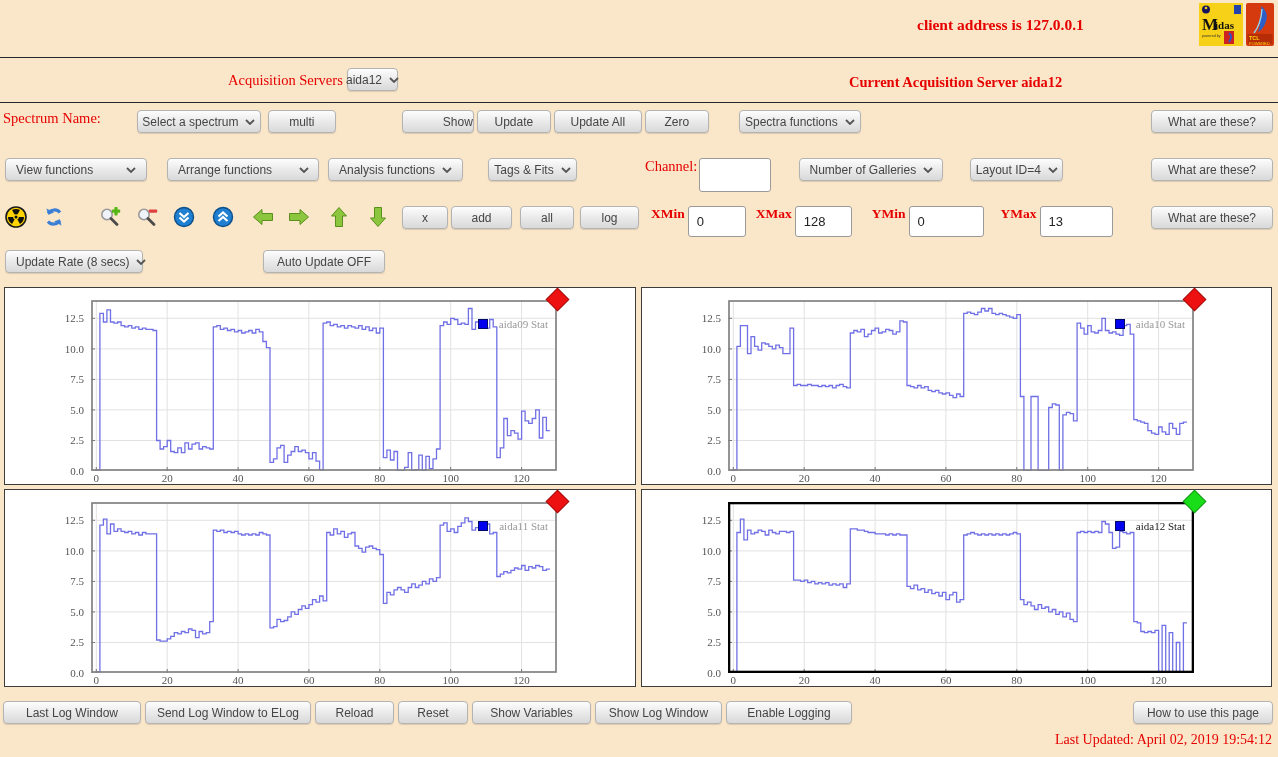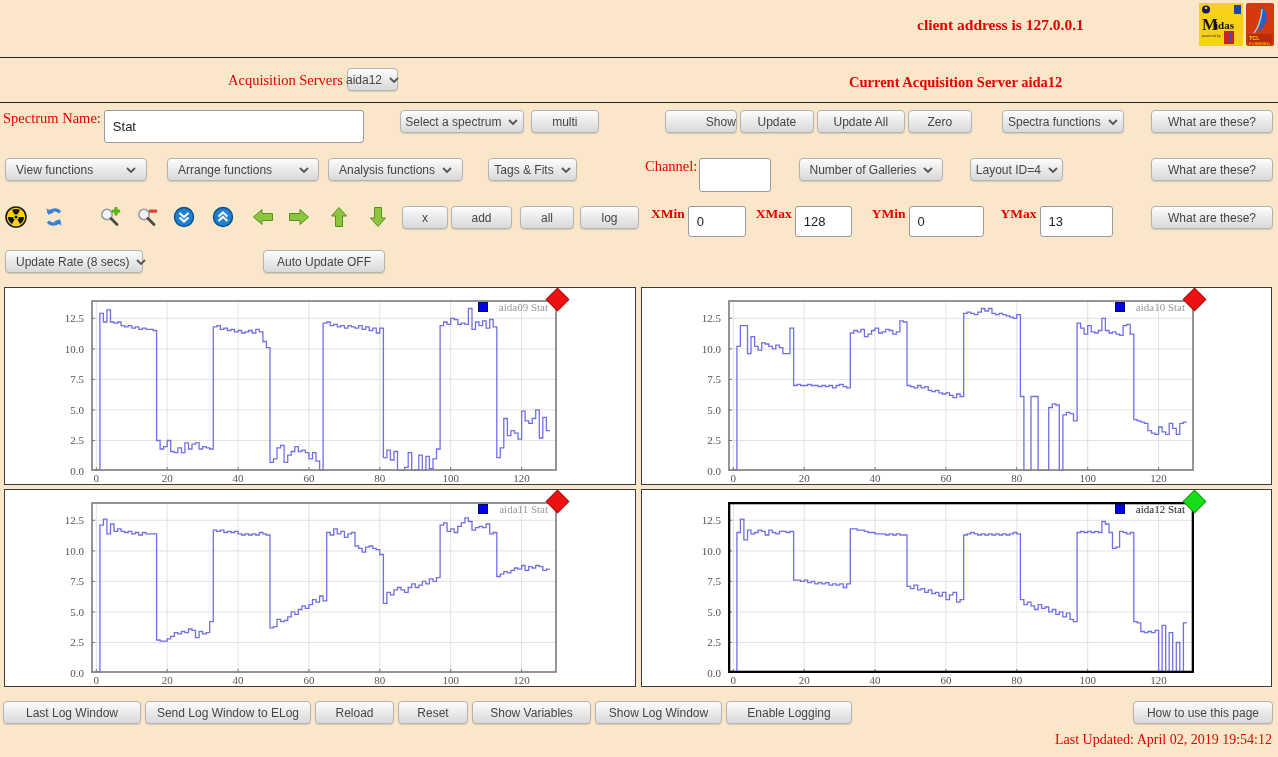--- a/index.html
+++ b/index.html
@@ -32,21 +32,21 @@
   #row3{top:110px;left:0;width:100%;height:44px;}
   #row4{top:158px;left:0;width:100%;height:44px;}
   #row5{top:206px;left:0;width:100%;height:40px;}
   #row6{top:250px;left:0;width:100%;height:30px;}
   .rlabel{font-size:14.5px;white-space:nowrap;}
   .xylabel{font-size:13.5px;font-weight:bold;white-space:nowrap;}
   
   #galleries{top:287px;left:4px;width:1270px;display:grid;grid-template-columns:632px 631px;column-gap:5px;row-gap:4px;position:absolute;}
   .panel{position:relative;height:198px;background:#fff;border:1px solid #3c3c3c;box-sizing:border-box;}
   .plotwrap{position:absolute;left:86px;top:12px;width:466px;height:171px;}
-  .legend{position:absolute;top:1px;right:9px;display:flex;align-items:center;gap:11px;
+  .legend{position:absolute;top:18px;right:9px;display:flex;align-items:center;gap:11px;
           font:11px "Liberation Serif",serif;color:#999;}
   .legend.sel{color:#1b1b1b;}
   .swatch{width:10px;height:10px;background:#0000ee;border:1px solid #000a66;box-sizing:border-box;}
   .diamond{position:absolute;top:-9px;right:-9px;width:15px;height:15px;transform:rotate(45deg);
            border:1px solid rgba(0,0,0,.3);}
   .ylabels{position:absolute;left:46px;top:0;width:36px;height:100%;}
   .ylabels span{position:absolute;right:3px;transform:translateY(-6px);font:11px "Liberation Serif",serif;color:#555;}
   .xlabels{position:absolute;left:0;top:184px;width:100%;height:13px;}
   .xlabels span{position:absolute;transform:translateX(-50%);font:11px "Liberation Serif",serif;color:#555;}
   
@@ -95,21 +95,20 @@
           <path d="M1 1 L5 5 L9 1" stroke="#555" stroke-width="1.8" fill="none"></path>
         </svg>
       </span>
   </button>
   <div id="acqcurrent" class="abs serif-red">Current Acquisition Server aida12</div>
 </div>
 
 <div id="row3" class="abs">
  <div class="flexrow">
   <span class="rlabel serif-red" style="margin-left:3px;">Spectrum Name:</span>
-  <input class="txt" style="margin-left: 3px; width: 260px; height: 33px;" value="Stat">
   <button class="btn" style="margin-left:36px;width:124px;">
     <span>Select a spectrum</span>
     <span class="chev">
           <svg width="10" height="6" viewBox="0 0 10 6">
             <path d="M1 1 L5 5 L9 1" stroke="#555" stroke-width="1.8" fill="none"></path>
           </svg>
         </span>
   </button>
   <button class="btn" style="margin-left:7px;width:68px;">multi</button>
   <button class="btn" style="margin-left:66px;width:72px;padding-left:48px;">Show</button>

